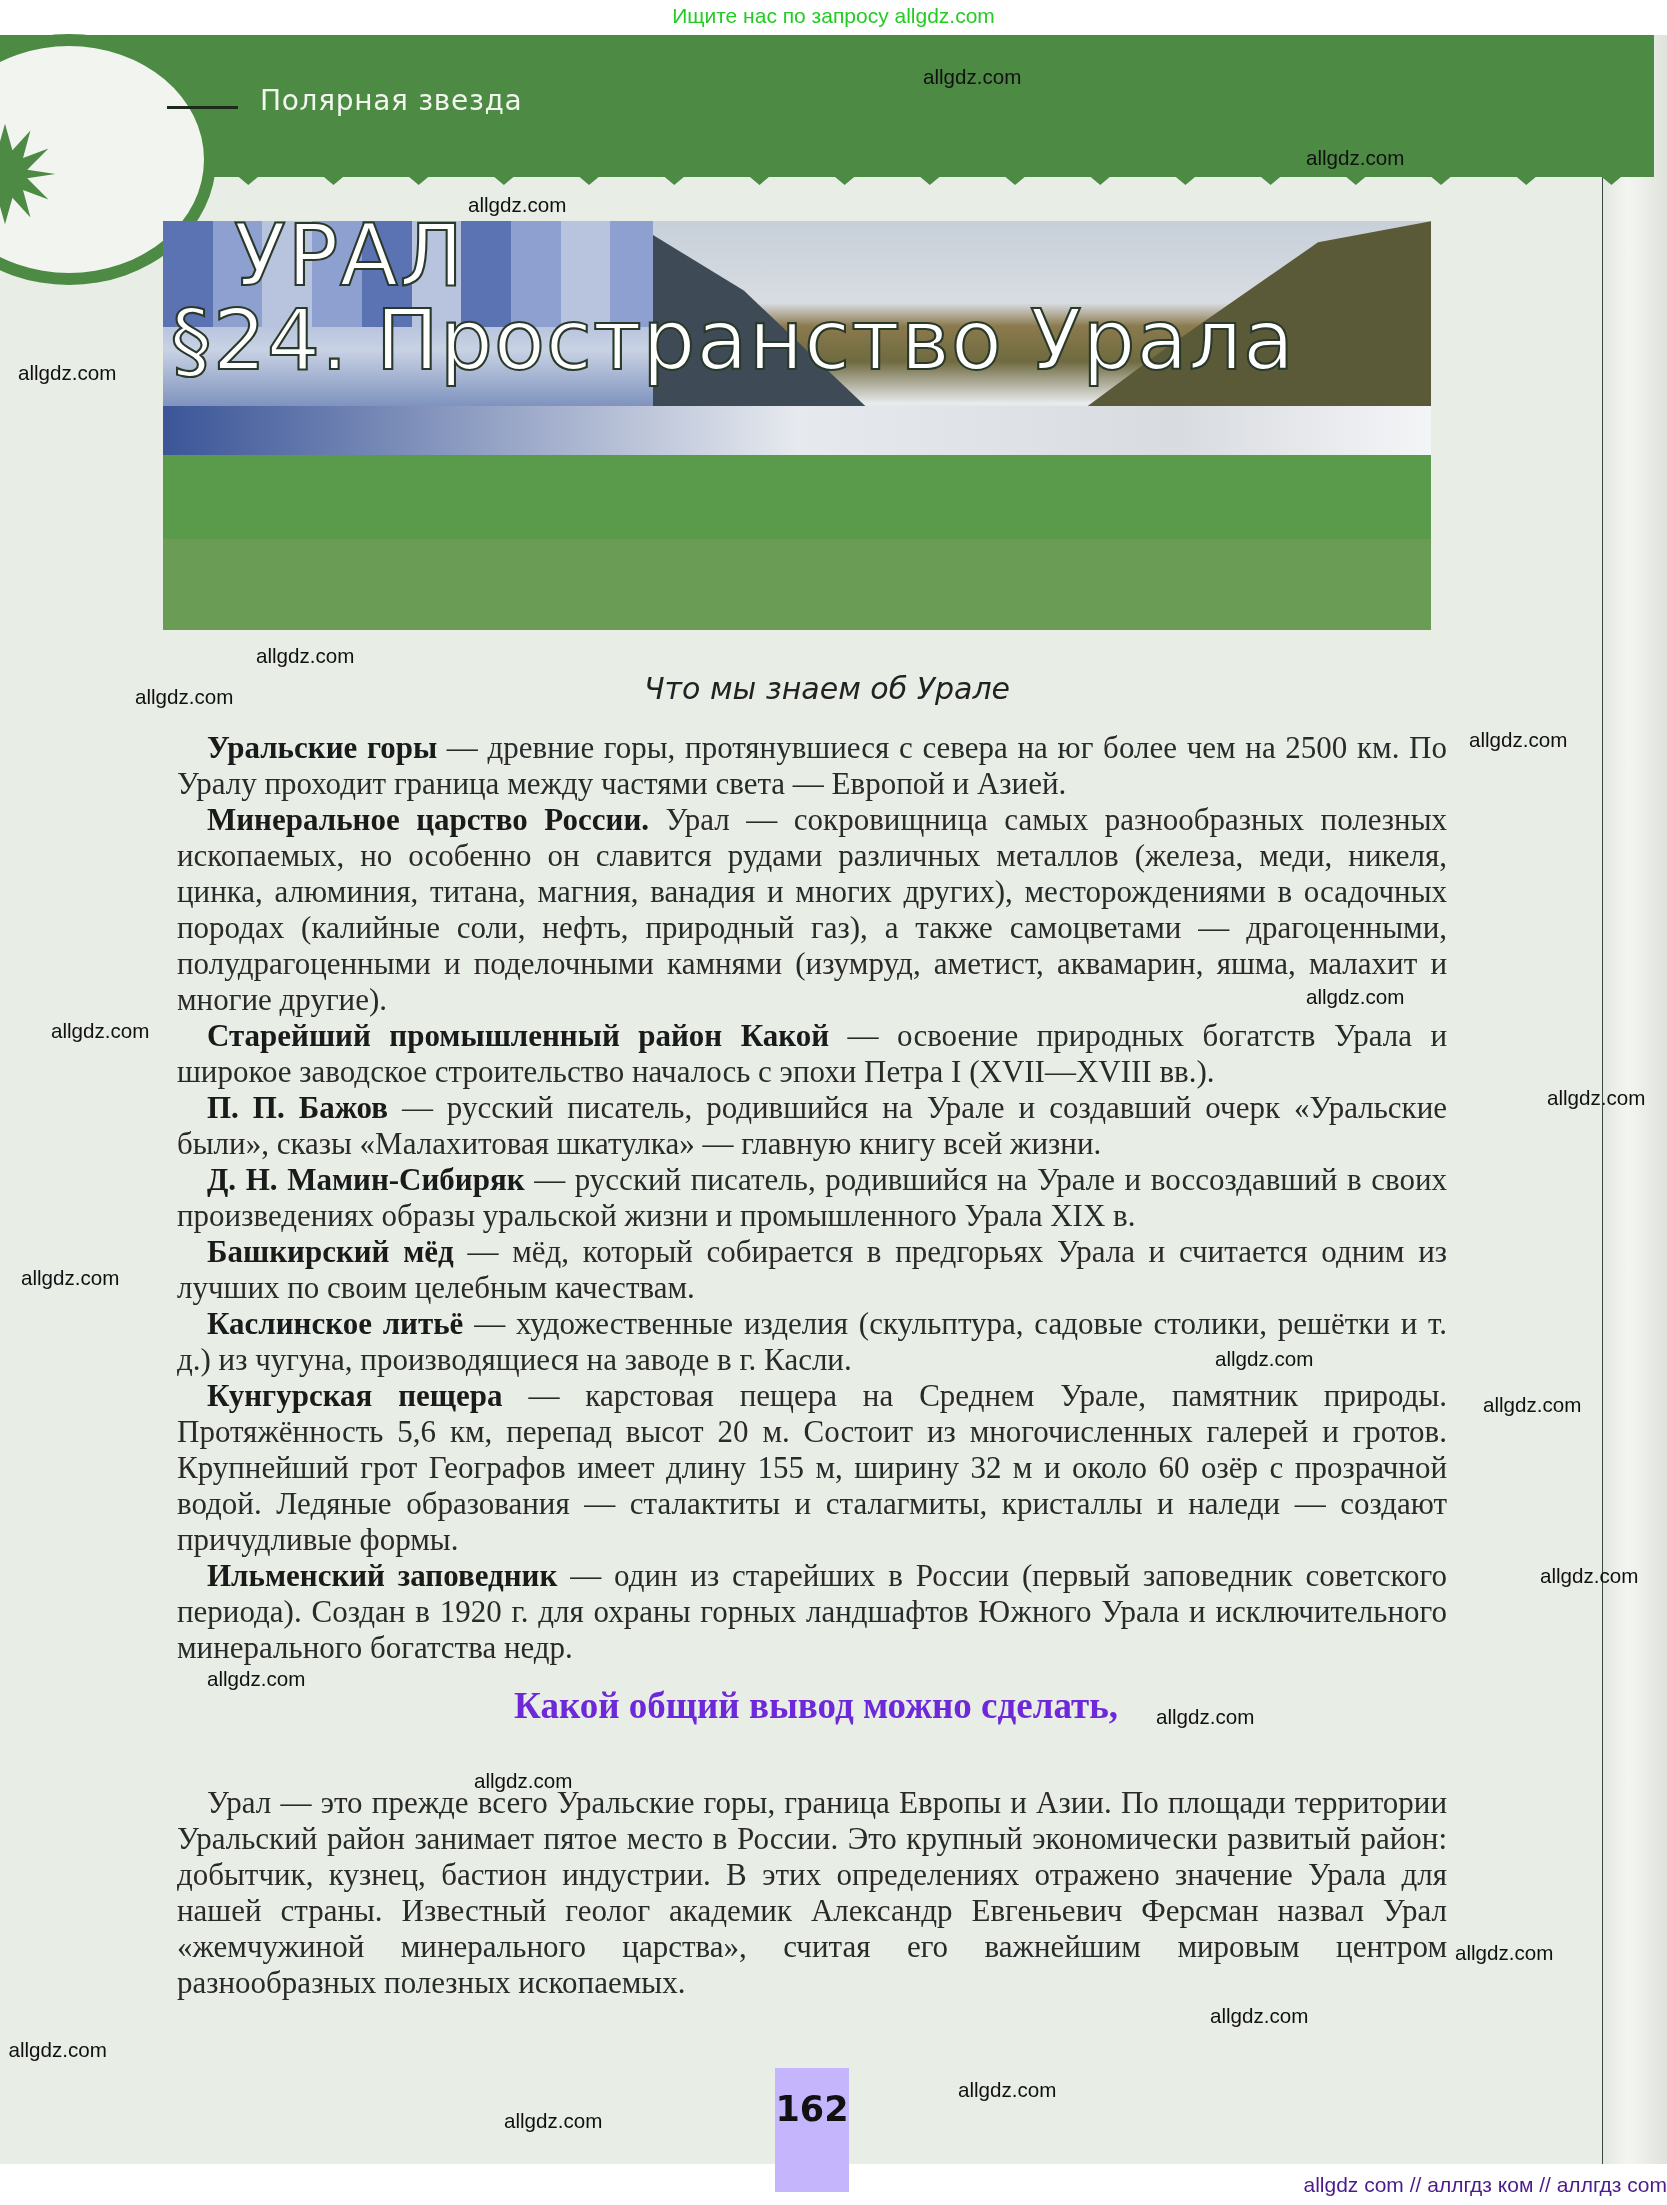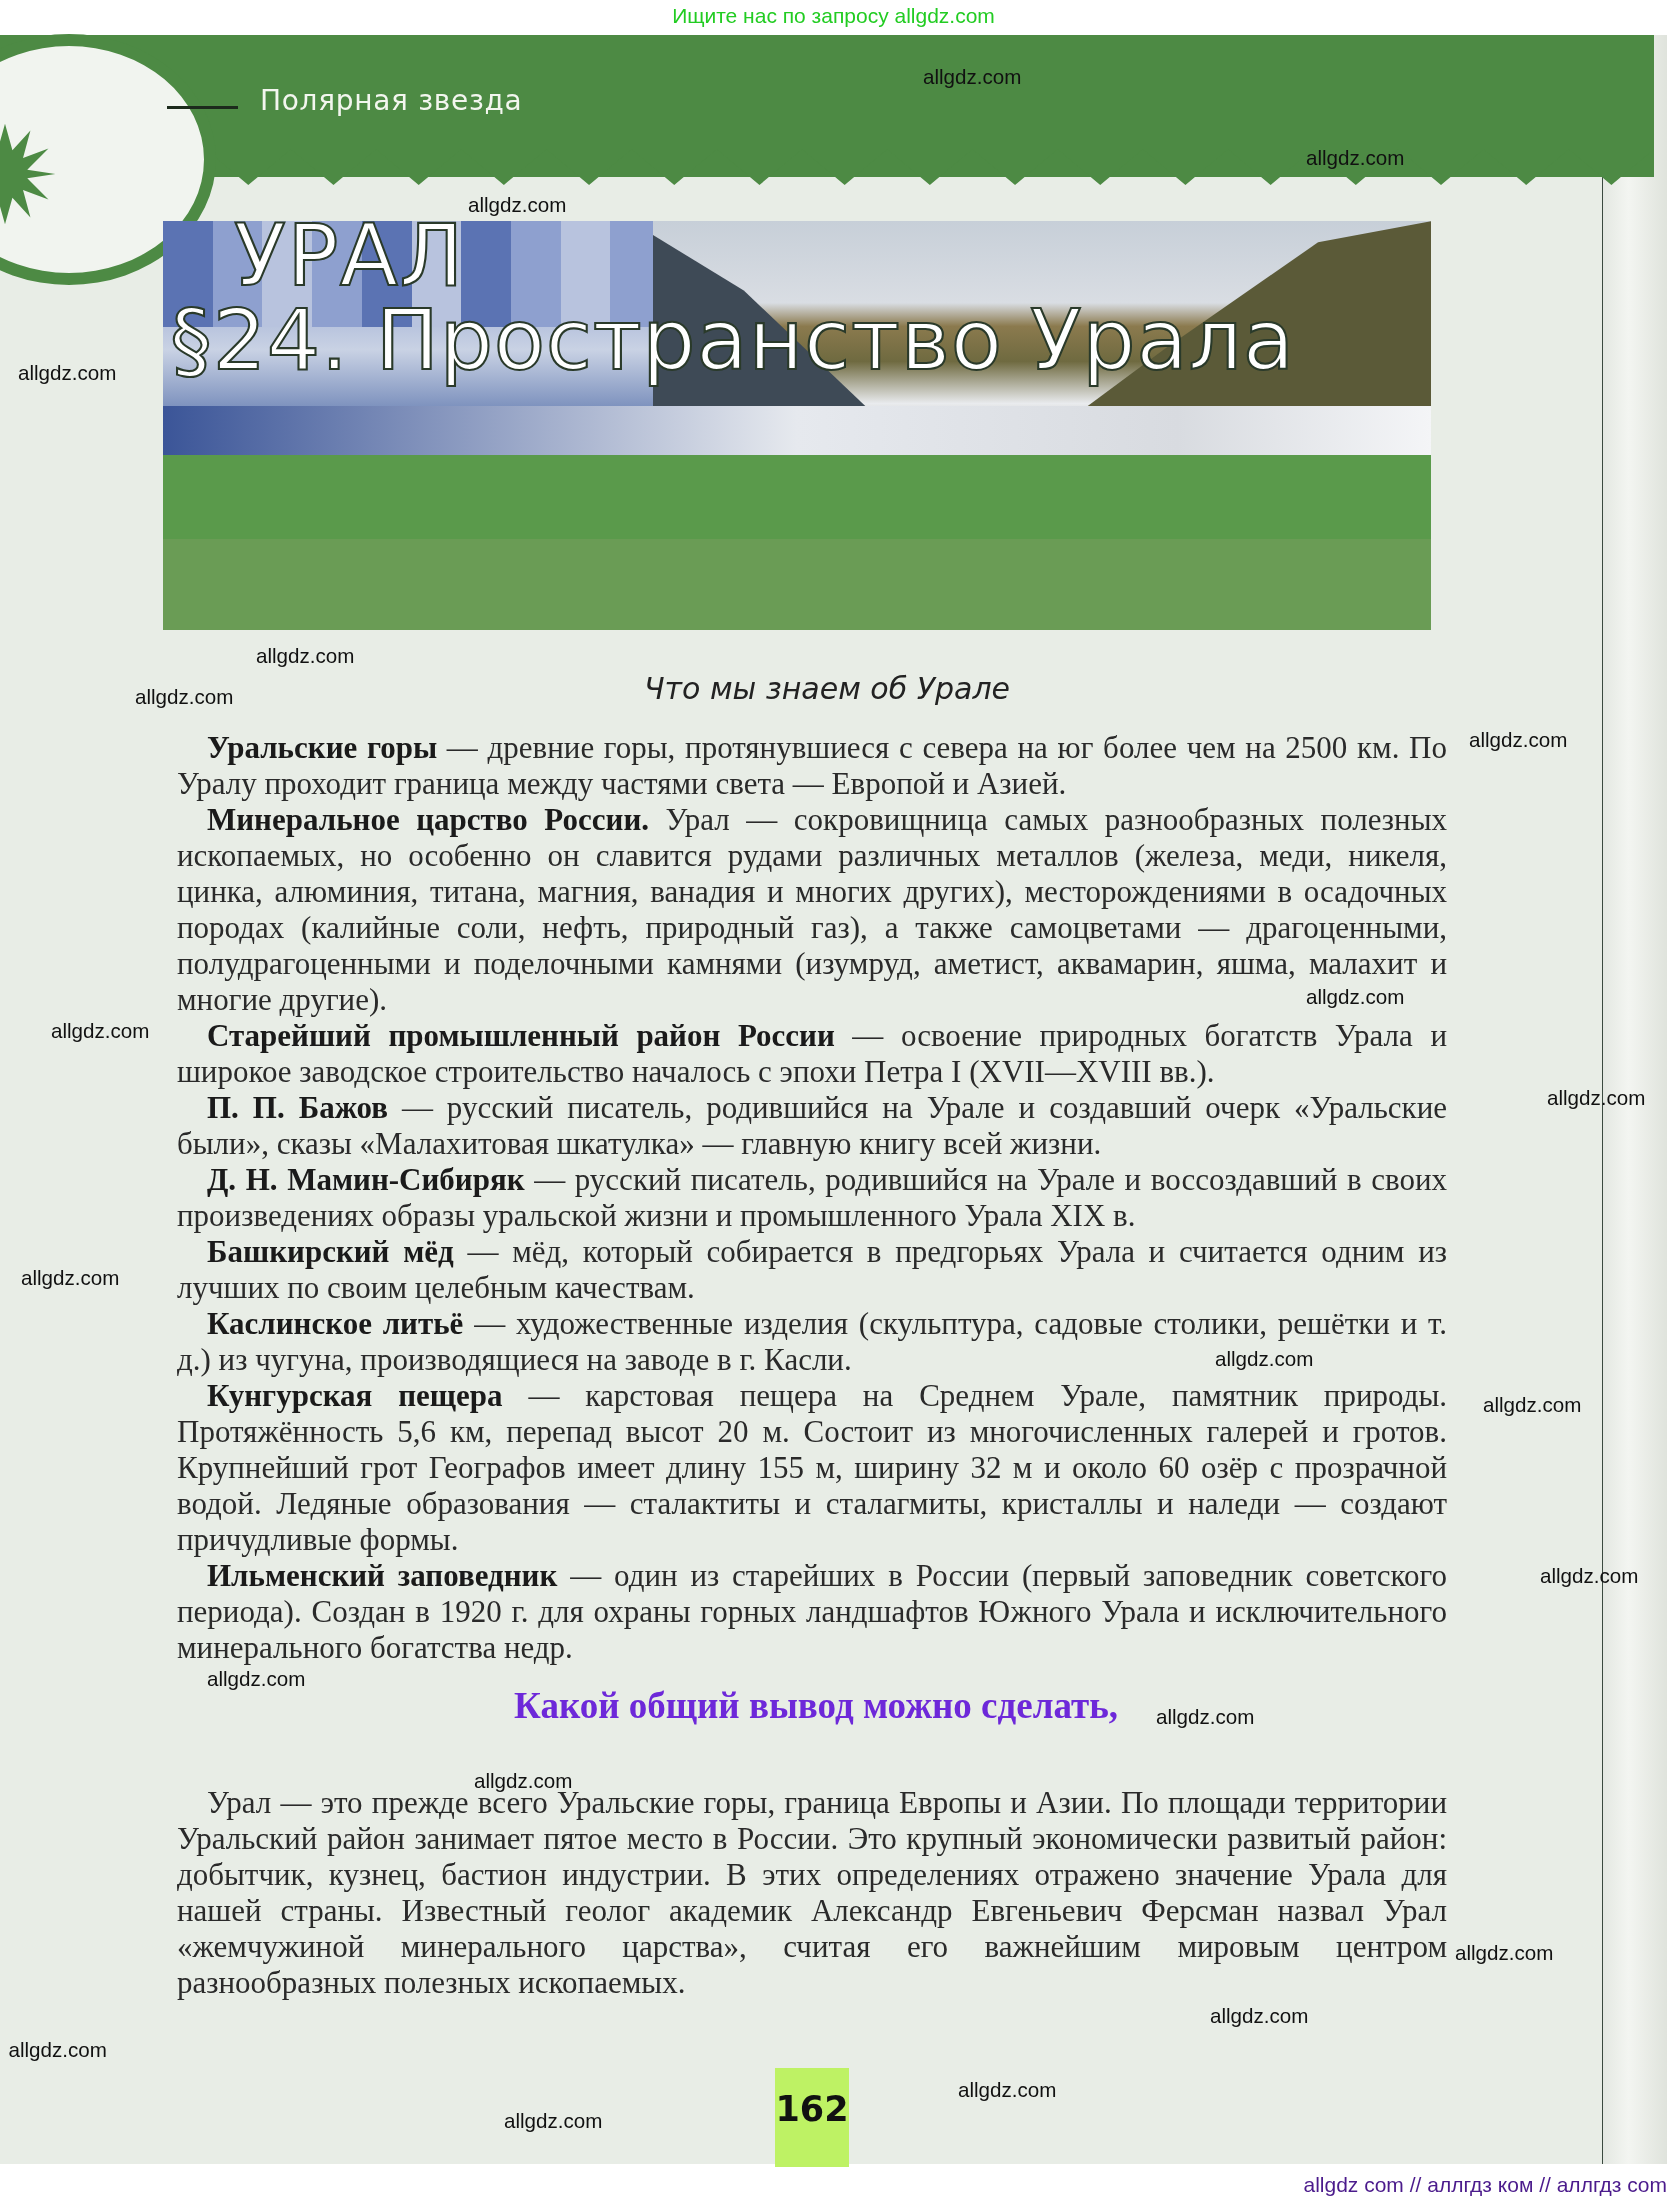--- a/index.html
+++ b/index.html
@@ -103,22 +103,22 @@
   .q-head {
     position:absolute; left:0; width:1632px; top:1684px; text-align:center;
     font-size:37px; font-weight:bold; line-height:44px; color:#6d28d9;
   }
   .conclusion {
     position:absolute; left:177px; top:1785px; width:1270px;
     font-size:31px; line-height:36px; color:#2a2a2a; text-align:justify;
   }
   .conclusion p { margin:0; text-indent:30px; }
   .page-number-box {
-    position:absolute; left:775px; top:2068px; width:74px; height:99px;
-    background:#bef264; text-align:center;
+    position:absolute; left:775px; top:2068px; width:74px; height:124px;
+    background:#c4b5fd; text-align:center;
   }
   .page-number {
     position:absolute; left:0; width:74px; top:21px; font-family:"DejaVu Sans", sans-serif;
     font-weight:bold; font-size:35px; color:#111;
   }
   .wm {
     position:absolute; font-family:"Liberation Sans", sans-serif; font-size:20.6px; color:#111;
   }
 </style>
 </head>
@@ -162,21 +162,21 @@
   <div class="title-band"></div>
 </div>
 <div class="title-ural">УРАЛ</div>
 <div class="title-main">§24. Пространство Урала</div>
 
 <div class="subhead">Что мы знаем об Урале</div>
 
 <div class="body-text">
   <p><b>Уральские горы</b><span> — древние горы, протянувшиеся с севера на юг более чем на 2500 км. По Уралу проходит граница между частями света — Европой и Азией.</span></p>
   <p><b>Минеральное царство России.</b><span> Урал — сокровищница самых разнообразных полезных ископаемых, но особенно он славится рудами различных металлов (железа, меди, никеля, цинка, алюминия, титана, магния, ванадия и многих других), месторождениями в осадочных породах (калийные соли, нефть, природный газ), а также самоцветами — драгоценными, полудрагоценными и поделочными камнями (изумруд, аметист, аквамарин, яшма, малахит и многие другие).</span></p>
-  <p><b>Старейший промышленный район России</b><span> — освоение природных богатств Урала и широкое заводское строительство началось с эпохи Петра I (XVII—XVIII вв.).</span></p>
+  <p><b>Старейший промышленный район Какой</b><span> — освоение природных богатств Урала и широкое заводское строительство началось с эпохи Петра I (XVII—XVIII вв.).</span></p>
   <p><b>П. П. Бажов</b><span> — русский писатель, родившийся на Урале и создавший очерк «Уральские были», сказы «Малахитовая шкатулка» — главную книгу всей жизни.</span></p>
   <p><b>Д. Н. Мамин-Сибиряк</b><span> — русский писатель, родившийся на Урале и воссоздавший в своих произведениях образы уральской жизни и промышленного Урала XIX в.</span></p>
   <p><b>Башкирский мёд</b><span> — мёд, который собирается в предгорьях Урала и считается одним из лучших по своим целебным качествам.</span></p>
   <p><b>Каслинское литьё</b><span> — художественные изделия (скульптура, садовые столики, решётки и т. д.) из чугуна, производящиеся на заводе в г. Касли.</span></p>
   <p><b>Кунгурская пещера</b><span> — карстовая пещера на Среднем Урале, памятник природы. Протяжённость 5,6 км, перепад высот 20 м. Состоит из многочисленных галерей и гротов. Крупнейший грот Географов имеет длину 155 м, ширину 32 м и около 60 озёр с прозрачной водой. Ледяные образования — сталактиты и сталагмиты, кристаллы и наледи — создают причудливые формы.</span></p>
   <p><b>Ильменский заповедник</b><span> — один из старейших в России (первый заповедник советского периода). Создан в 1920 г. для охраны горных ландшафтов Южного Урала и исключительного минерального богатства недр.</span></p>
 </div>
 
 <div class="q-head">
   <div>Какой общий вывод можно сделать,</div>

